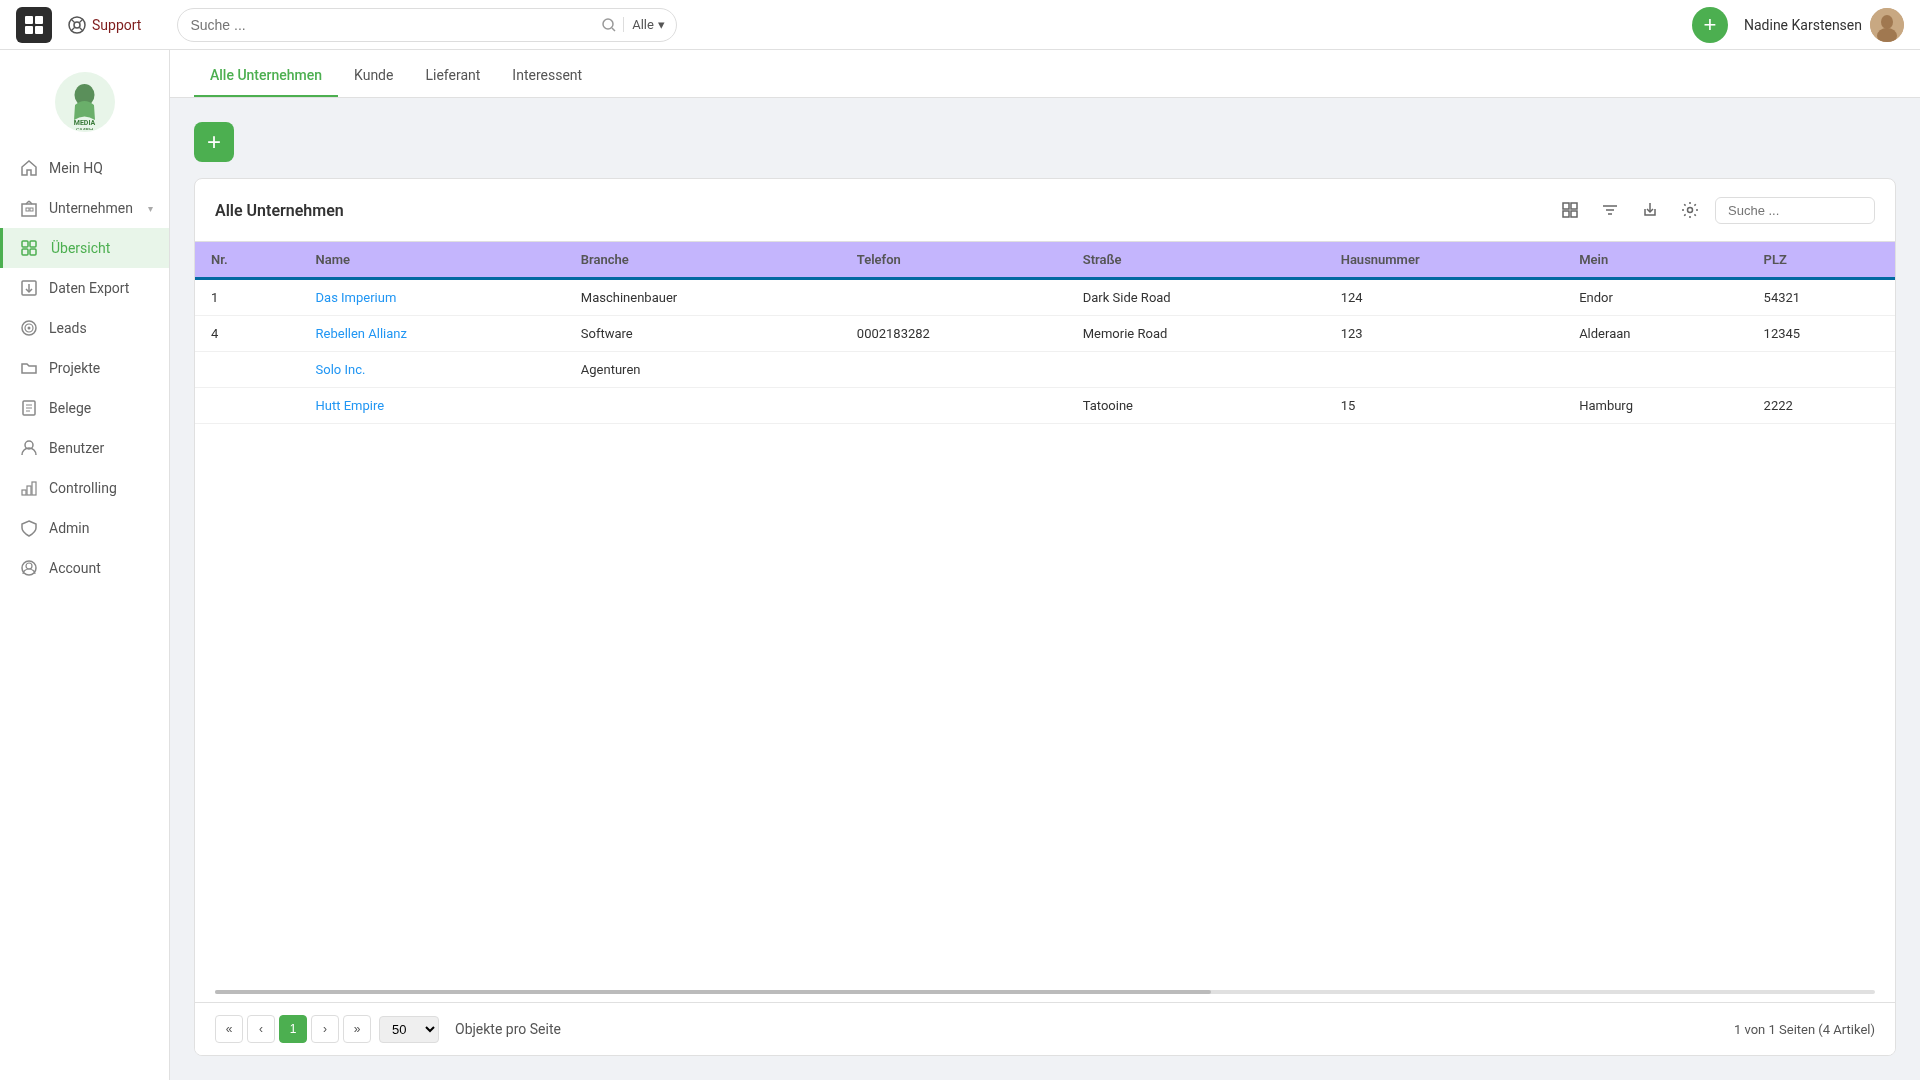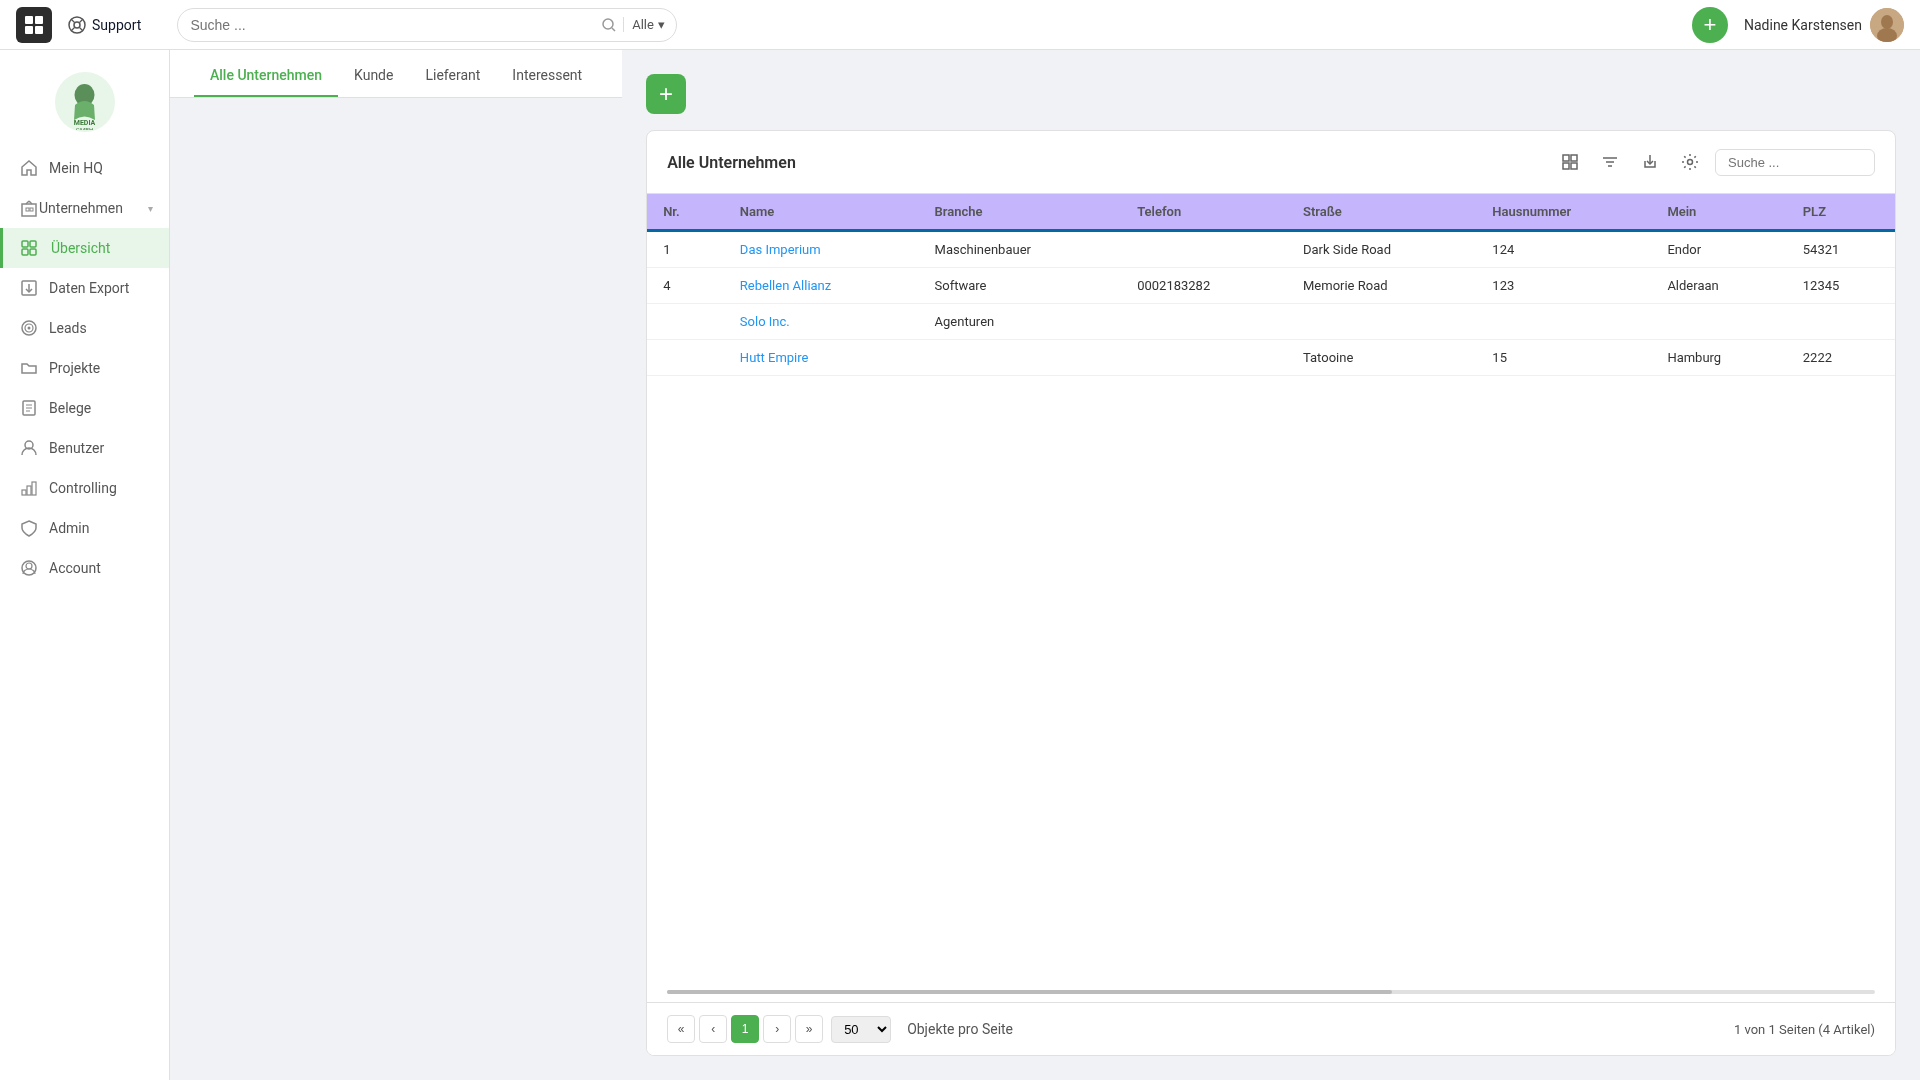--- a/index.html
+++ b/index.html
@@ -21,21 +21,21 @@
       width: 36px; height: 36px;
       background: #2d2d2d;
       border-radius: 6px;
       display: flex; align-items: center; justify-content: center;
       color: #fff;
       font-weight: bold;
       font-size: 16px;
     }
     .topnav-support {
       display: flex; align-items: center; gap: 6px;
-      color: #0f172a;
+      color: #7f1d1d;
       font-size: 14px;
     }
     .topnav-search {
       flex: 1;
       max-width: 500px;
       margin-left: 20px;
       display: flex;
       align-items: center;
       border: 1px solid #ddd;
       border-radius: 20px;
@@ -132,20 +132,21 @@
       flex-shrink: 0;
     }
     .sidebar-item .chevron {
       font-size: 10px; color: #aaa;
     }
 
     
     .main-content {
       flex: 1;
       display: flex;
+      flex-direction: column;
       overflow: hidden;
       padding: 0;
     }
 
     
     .subtabs {
       background: #fff;
       border-bottom: 1px solid #e0e0e0;
       display: flex;
       align-items: flex-end;
@@ -383,21 +384,21 @@
     <div class="sidebar-item">
       <span class="icon">
         <svg width="18" height="18" viewBox="0 0 18 18" fill="none">
             <path d="M2 8L9 2L16 8V16H11V11H7V16H2V8Z" stroke="#888" stroke-width="1.5" fill="none"></path>
           </svg>
       </span>
       <span>Mein HQ</span>
     </div>
 
     <div class="sidebar-item has-sub">
-      <div style="display:flex;align-items:center;">
+      <div style="display:flex;align-items:center;gap:10px">
         <span class="icon">
           <svg width="18" height="18" viewBox="0 0 18 18" fill="none">
               <rect x="2" y="5" width="14" height="12" stroke="#888" stroke-width="1.5"></rect>
               <rect x="6" y="9" width="3" height="3" stroke="#888" stroke-width="1"></rect>
               <rect x="10" y="9" width="3" height="3" stroke="#888" stroke-width="1"></rect>
               <line x1="6" y1="5" x2="9" y2="2" stroke="#888" stroke-width="1.5"></line>
               <line x1="12" y1="5" x2="9" y2="2" stroke="#888" stroke-width="1.5"></line>
             </svg>
         </span>
         <span>Unternehmen</span>

